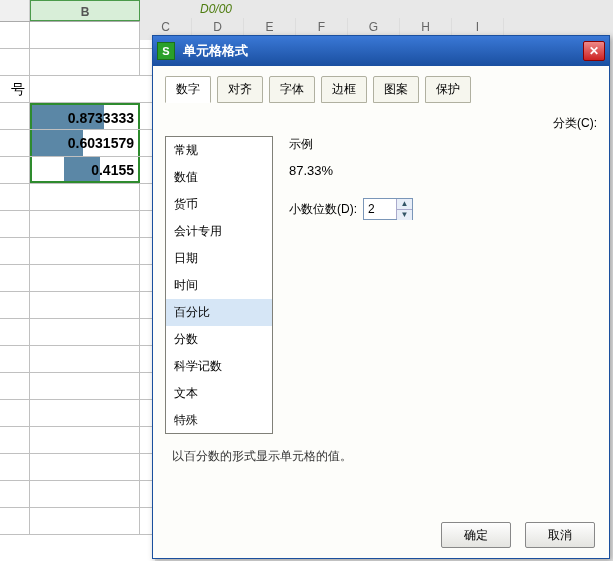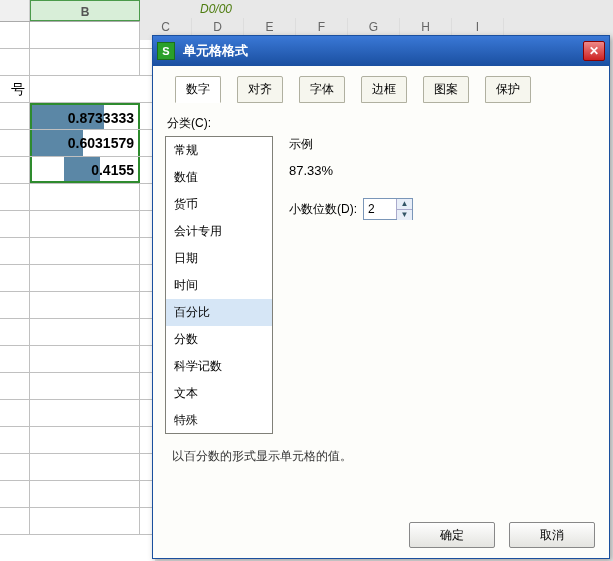--- a/index.html
+++ b/index.html
@@ -27,45 +27,45 @@
 .formula-bar-hint { position:absolute; top:2px; left:60px; color:#4d7c0f; font-style:italic; }
 
 .dialog { position: absolute; left: 152px; top: 35px; width: 458px; height: 524px; border: 1px solid #1a4f9e; background: #fdfdfa; box-shadow: 2px 2px 6px rgba(0,0,0,0.3); }
 .titlebar { height: 30px; background: linear-gradient(to bottom, #3a78d6, #1a4fa0); display: flex; align-items: center; padding: 0 4px; }
 .title-icon { width: 18px; height: 18px; background: #2aa02a; border: 1px solid #1a701a; display: flex; align-items: center; justify-content: center; color: #fff; font-size: 11px; font-weight: bold; }
 .title-text { color: #fff; font-weight: bold; margin-left: 8px; font-size: 13px; flex: 1; }
 .close-btn { width: 22px; height: 20px; background: linear-gradient(to bottom,#e88,#c22); border: 1px solid #800; color: #fff; text-align: center; line-height: 18px; font-weight: bold; cursor: pointer; border-radius: 2px; }
 
 .dlg-body { padding: 10px 12px 0 12px; height: 442px; }
 .tabs { display: flex; gap: 6px; margin-bottom: 12px; }
-.tab { border: 1px solid #b0b0a0; background: #f6f6ee; padding: 4px 10px; cursor: pointer; border-radius: 2px 2px 0 0; margin-left: 10px; }
+.tab { border: 1px solid #b0b0a0; background: #f6f6ee; padding: 4px 10px; cursor: pointer; border-radius: 2px 2px 0 0; }
 .tab.active { background: #fff; border-bottom: 1px solid #fff; position: relative; }
 
-.cat-label { margin: 2px 0 4px 2px; }
+.cat-label { margin: 2px 0 4px 2px; text-align: right; }
 .main-row { display: flex; gap: 16px; }
 .cat-list { width: 108px; height: 298px; border: 1px solid #808078; background: #fff; overflow: hidden; }
 .cat-item { padding: 5px 8px; cursor: pointer; }
 .cat-item.selected { background: #d6e6f6; }
 
 .right-pane { flex: 1; }
 .example-box { }
 .ex-hdr { font-size: 12px; margin-bottom: 10px; }
 .ex-val { font-size: 13px; margin-left: 0; margin-bottom: 20px; }
 .decimal-row { display: flex; align-items: center; gap: 6px; }
 .decimal-row label { }
 .dec-input-wrap { display: inline-flex; border: 1px solid #7a96b8; height: 22px; }
 .dec-input { width: 32px; border: none; text-align: left; padding-left: 4px; font-size: 12px; }
 .spinner { width: 16px; display: flex; flex-direction: column; border-left: 1px solid #aac; }
 .spin-btn { flex: 1; background: #e8eef8; text-align: center; font-size: 8px; line-height: 10px; cursor: pointer; color: #356; }
 .spin-btn:first-child { border-bottom: 1px solid #aac; }
 
 .help-text { margin-top: 14px; margin-left: 7px; color: #333; }
 
 .btn-row { position: absolute; bottom: 10px; right: 14px; display: flex; gap: 14px; }
-.dlg-btn { width: 86px; height: 26px; border: 1px solid #888; background: linear-gradient(to bottom,#fefefe,#e4e4e0); cursor: pointer; font-size: 12px; border-radius: 2px; }
+.dlg-btn { width: 70px; height: 26px; border: 1px solid #888; background: linear-gradient(to bottom,#fefefe,#e4e4e0); cursor: pointer; font-size: 12px; border-radius: 2px; }
 </style>
 </head>
 <body>
 
 <div class="sheet-bg">
   <div class="col-headers">
     <div class="col-h col-hA"></div>
     <div class="col-h col-hB">B</div>
   </div>
   <div class="rows">

